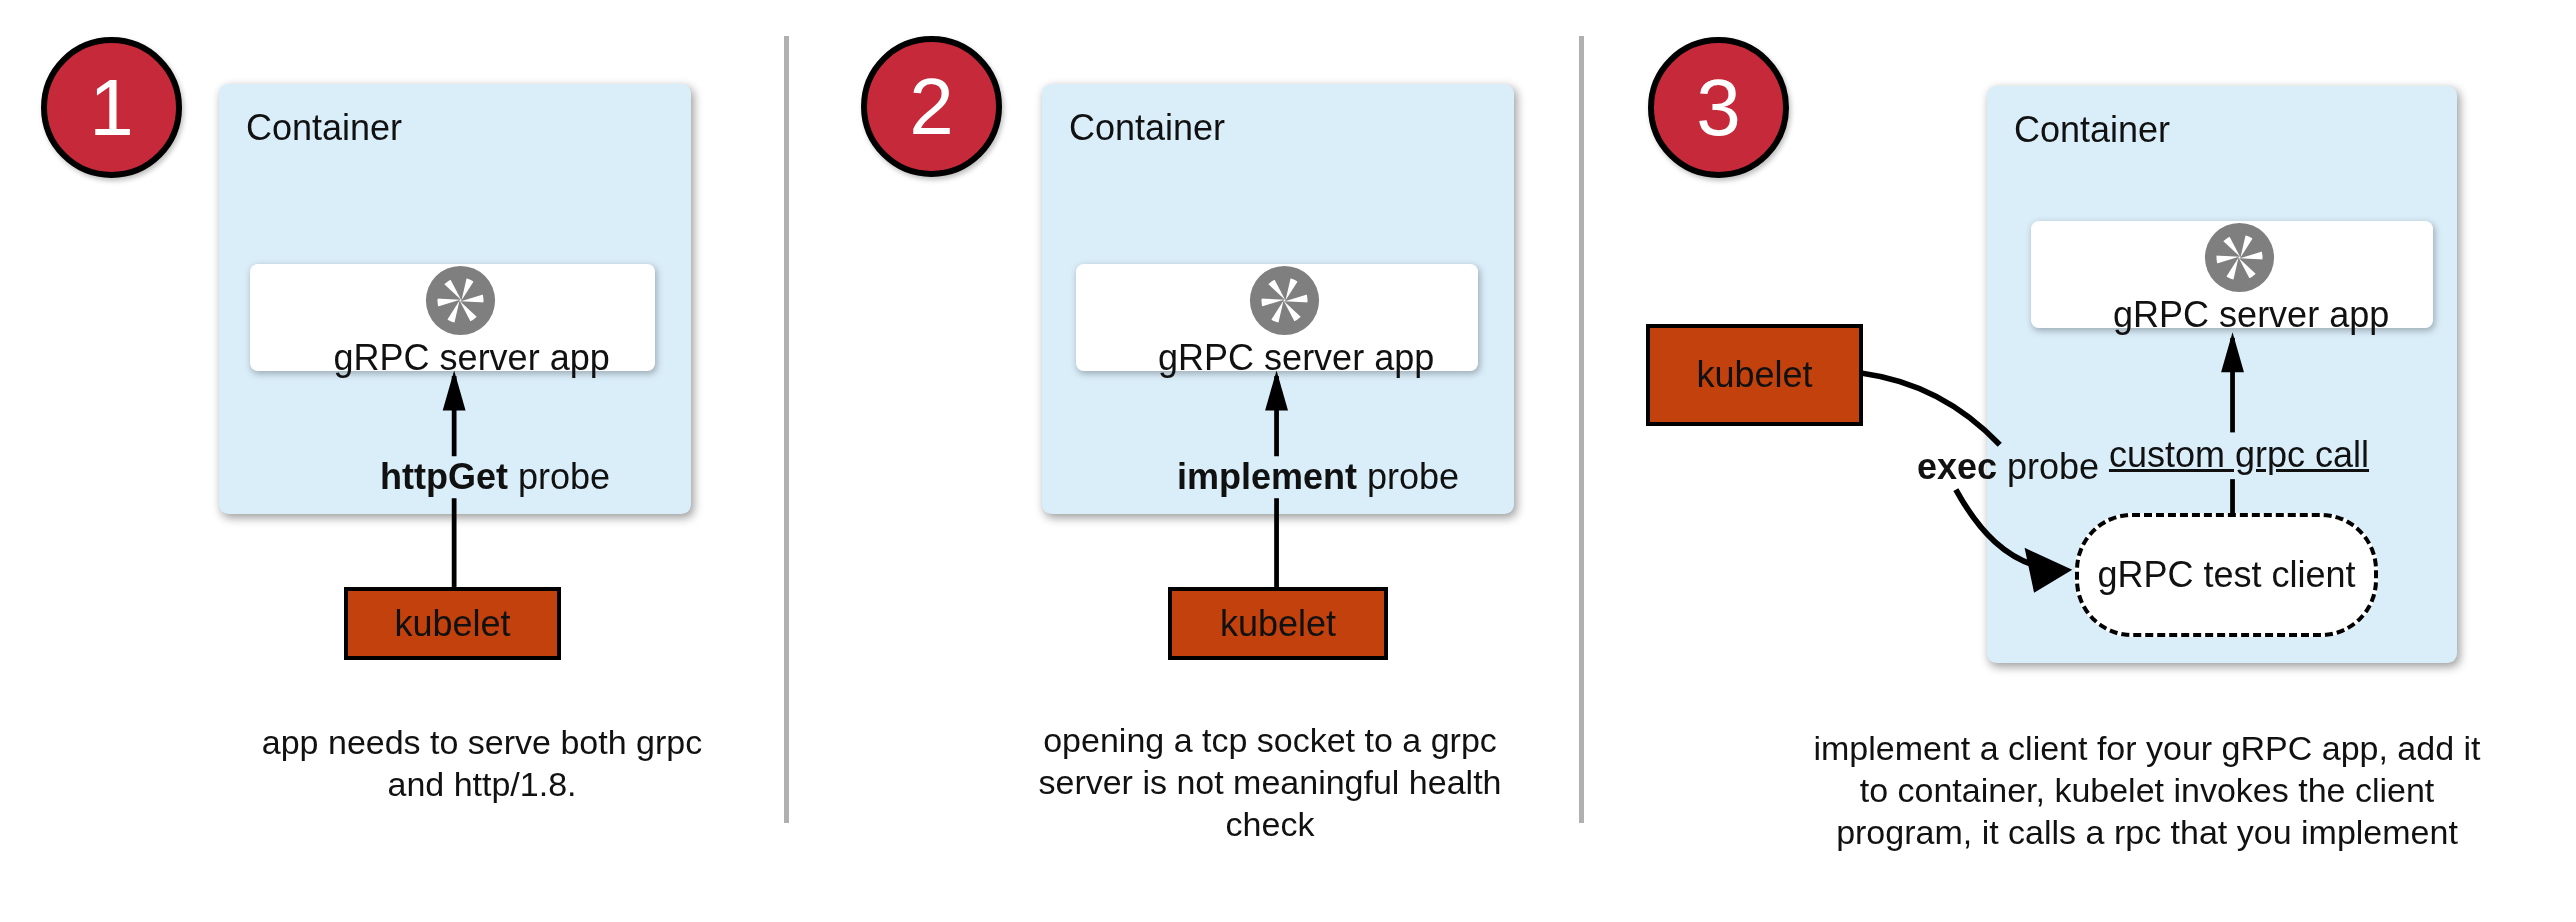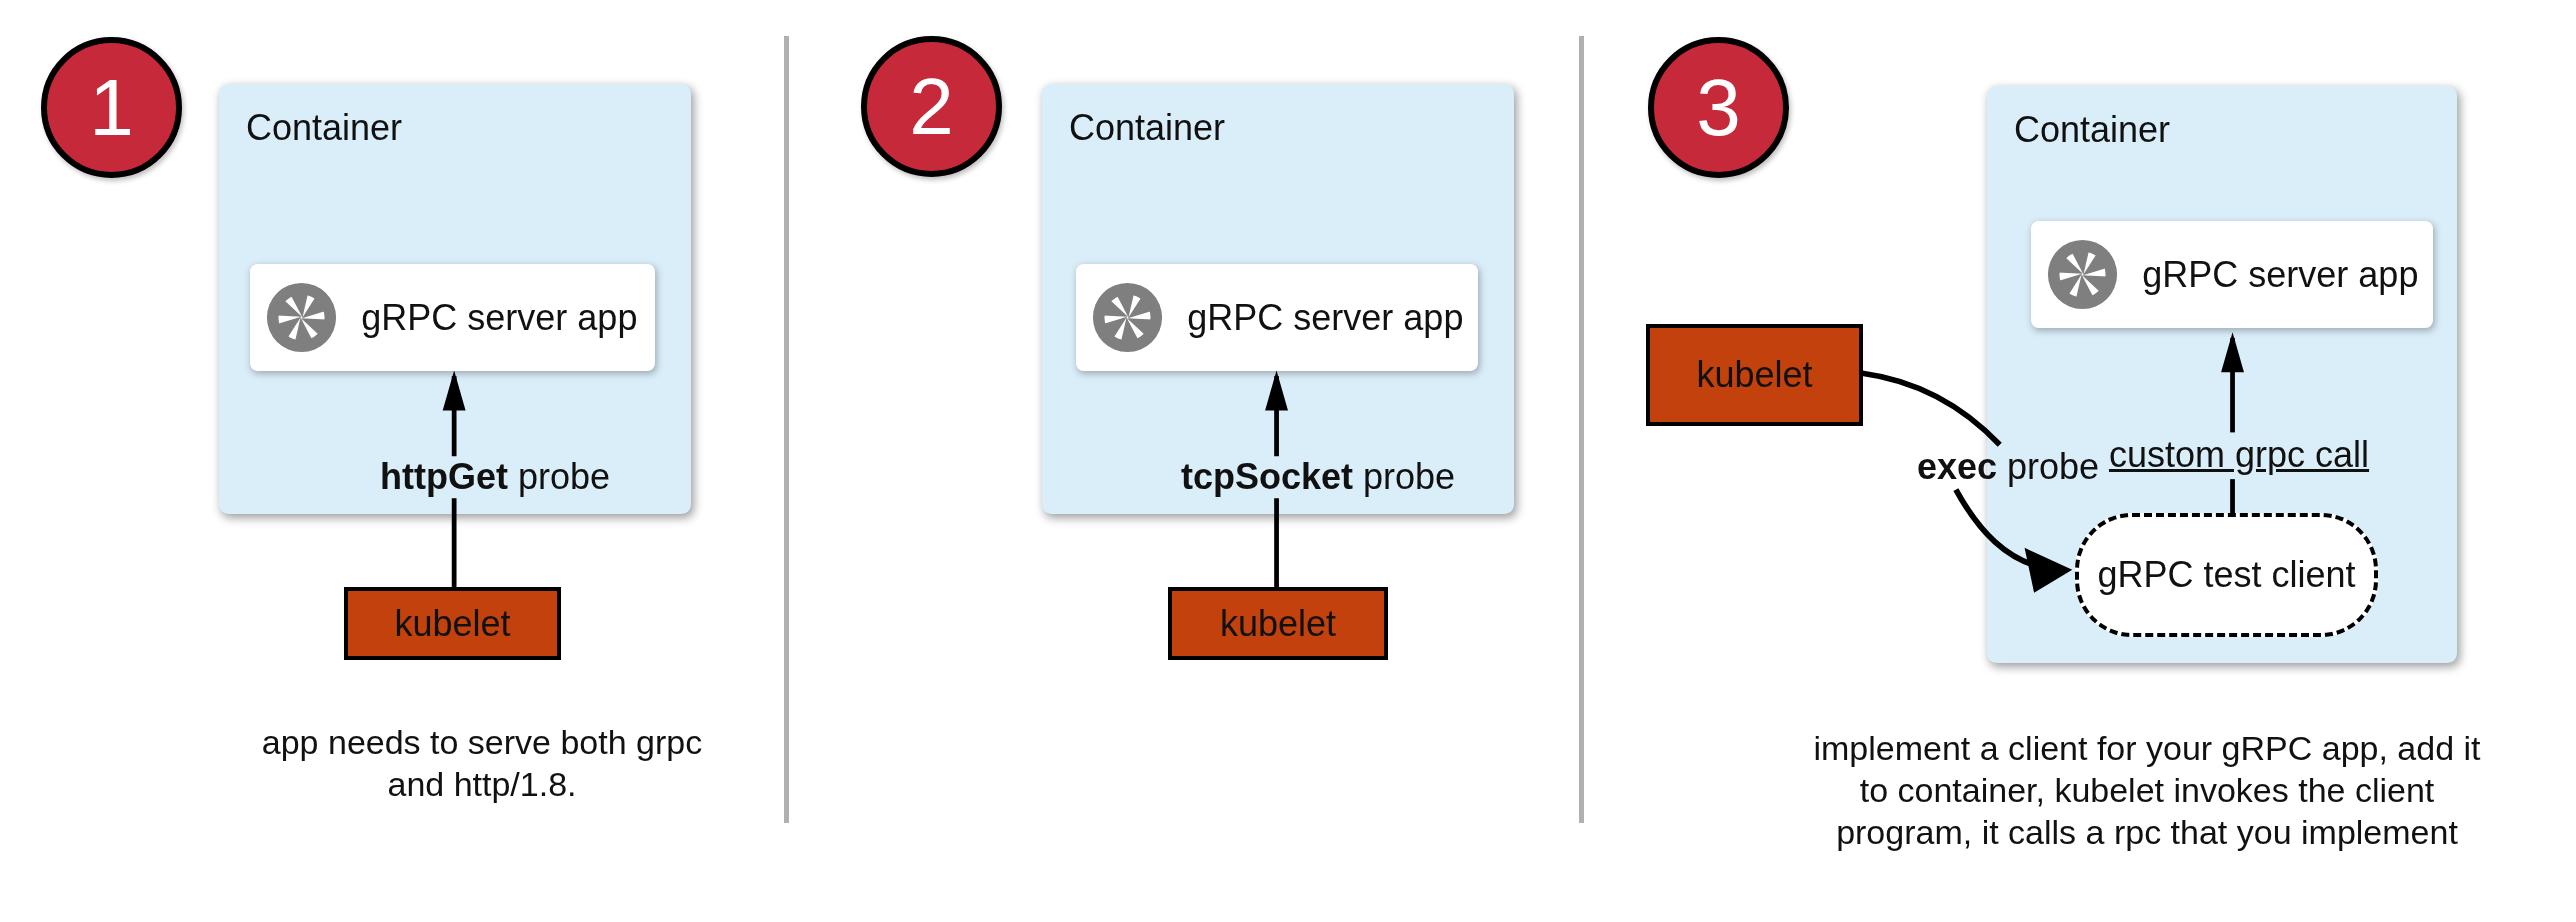--- a/index.html
+++ b/index.html
@@ -6,21 +6,21 @@
   .stage{position:relative;width:2576px;height:923px;background:#ffffff;overflow:hidden;
          font-family:"Liberation Sans","DejaVu Sans",sans-serif;color:#111;}
   .divider{position:absolute;top:36px;width:4.8px;height:787px;background:#b0b0b0;}
   .badge{position:absolute;width:141px;height:141px;border-radius:50%;
          border:6.7px solid #000;box-sizing:border-box;display:flex;align-items:center;justify-content:center;
          color:#fff;font-size:80px;font-weight:400;box-shadow:1.9px 2.9px 5.7px rgba(0,0,0,0.25);}
   .container-box{position:absolute;border-radius:9.5px;box-shadow:2.9px 3.8px 9.5px rgba(0,0,0,0.38);}
   .container-label{position:absolute;left:27px;top:23px;font-size:36px;}
   .app-box{position:absolute;height:107px;background:#fff;border-radius:7.6px;
            box-shadow:1.9px 2.9px 7.6px rgba(0,0,0,0.28);display:flex;align-items:center;
-           padding-left:15.3px;box-sizing:border-box;}
+           padding-left:15.3px;box-sizing:border-box;flex-direction:column;}
   .app-box .icon{width:73px;height:73px;flex:0 0 auto;}
   .app-box .app-label{margin-left:23px;font-size:36px;white-space:nowrap;}
   .kubelet-box{position:absolute;background:#c2410c;border:4.8px solid #000;box-sizing:border-box;
                display:flex;align-items:center;justify-content:center;font-size:36px;}
   .stadium{position:absolute;background:#fff;border:4.8px dashed #000;border-radius:57px;box-sizing:border-box;
            display:flex;align-items:center;justify-content:center;font-size:36px;}
   .probe-label{position:absolute;transform:translate(-50%,-50%);font-size:36px;white-space:nowrap;margin-left:41px;}
   .probe-label b{font-weight:700;}
   .call-label{position:absolute;transform:translate(-50%,-50%);font-size:36px;white-space:nowrap;}
   .caption{position:absolute;font-size:34px;line-height:42px;text-align:center;white-space:pre-line;
@@ -113,40 +113,43 @@
     </g>
 
     <g>
       <path d="M1952 391 C 2010 399, 2058 426, 2096 466" stroke="#000" stroke-width="6" fill="none"></path>
       <path d="M2050 513 C 2076 560, 2104 585, 2138 594" stroke="#000" stroke-width="6" fill="none"></path>
       <polygon points="2172,597 2122,574 2132,621" fill="#000"></polygon>
     </g>
   </svg>
 
   <div class="probe-label" style="left:454px;top:477px;"><b>httpGet</b><span> probe</span></div>
-  <div class="probe-label" style="left:1277px;top:477px;"><b>tcpSocket</b><span> probe</span></div>
+  <div class="probe-label" style="left:1277px;top:477px;"><b>implement</b><span> probe</span></div>
   <div class="probe-label" style="left:1967px;top:467px;"><b>exec</b><span> probe</span></div>
   <div class="call-label" style="left:2239px;top:455px;text-decoration:underline;">custom grpc call</div>
 
   <div class="kubelet-box" style="left:344px;top:587px;width:217px;height:73px;">
     <span>kubelet</span>
   </div>
   <div class="kubelet-box" style="left:1168px;top:587px;width:220px;height:73px;">
     <span>kubelet</span>
   </div>
   <div class="kubelet-box" style="left:1646px;top:324px;width:217px;height:102px;">
     <span>kubelet</span>
   </div>
 
   <div class="stadium" style="left:2075px;top:513px;width:303px;height:124px;">
     <span>gRPC test client</span>
   </div>
 
   <div class="caption" style="left:482px;top:721px;width:534px;">app needs to serve both grpc
 and http/1.8.</div>
+  <div class="caption" style="left:1270px;top:719px;width:534px;">opening a tcp socket to a grpc
+server is not meaningful health
+check</div>
   <div class="caption" style="left:2147px;top:727px;width:687px;">implement a client for your gRPC app, add it
 to container, kubelet invokes the client
 program, it calls a rpc that you implement</div>
 
   <div class="badge" style="left:41px;top:37px;background:#c5293a;">1</div>
   <div class="badge" style="left:861px;top:36px;background:#c5293a;">2</div>
   <div class="badge" style="left:1648px;top:37px;background:#c5293a;">3</div>
 
 </div>
 

